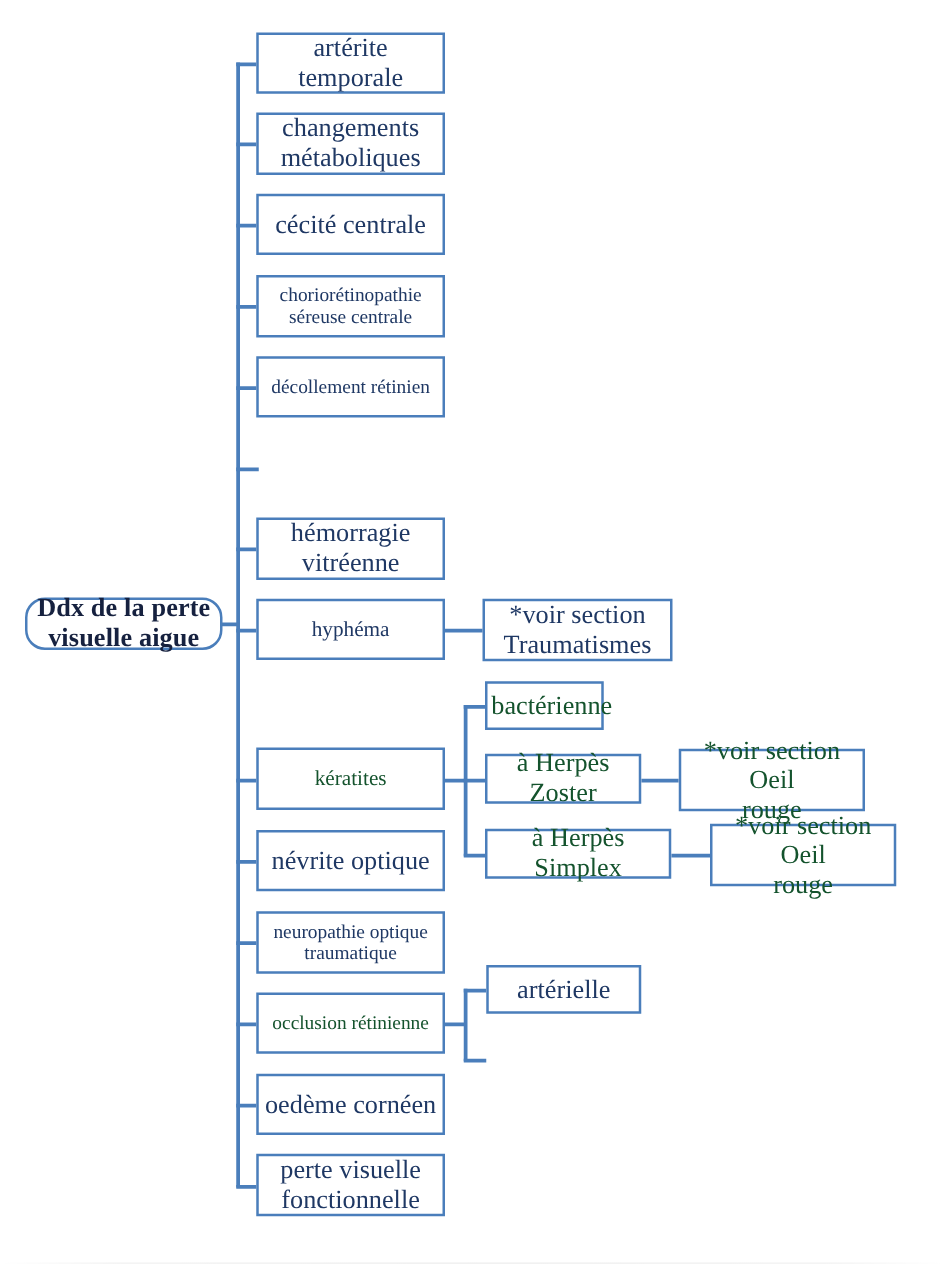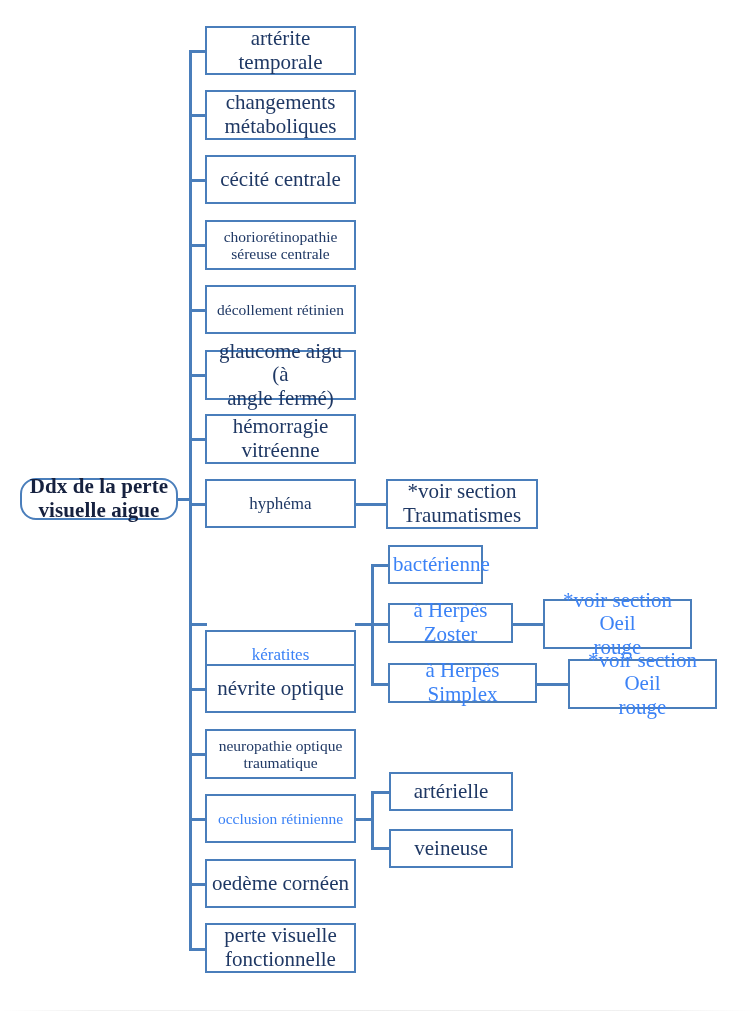--- a/index.html
+++ b/index.html
@@ -17,21 +17,21 @@
     background:#ffffff;
     border:2px solid #4a7ebb;
     display:flex;align-items:center;justify-content:center;
     text-align:center;
     line-height:1.12;
     z-index:3;
     padding:0 3px;
   }
   .node .lbl{display:block;width:100%;}
   .t-dark  { color:#1f3864; }
-  .t-light { color:#3b82f6; }
+  .t-light { color:#14532d; }
   .root{
     font-weight:bold;
     color:#16213f;
     letter-spacing:.1px;
   }
   .f16{font-size:21px;}
   .f15{font-size:15.5px;}
   .f17{font-size:17px;}
 
   
@@ -113,39 +113,33 @@
     <span class="lbl">
       <span>choriorétinopathie</span><br>
       <span>séreuse centrale</span>
     </span>
   </div>
 
   <div class="node t-dark f15" style="left:205px;top:285px;width:151px;height:49px;">
     <span class="lbl">décollement rétinien</span>
   </div>
 
-  <div class="node t-dark f16" style="left:205px;top:350px;width:151px;height:50px;">
-    <span class="lbl">
-      <span>glaucome aigu (à</span><br>
-      <span>angle fermé)</span>
-    </span>
-  </div>
 
   <div class="node t-dark f16" style="left:205px;top:414px;width:151px;height:50px;">
     <span class="lbl">
       <span>hémorragie</span><br>
       <span>vitréenne</span>
     </span>
   </div>
 
   <div class="node t-dark f17" style="left:205px;top:479px;width:151px;height:49px;">
     <span class="lbl">hyphéma</span>
   </div>
 
-  <div class="node t-light f17" style="left:205px;top:630px;width:151px;height:50px;">
+  <div class="node t-light f17" style="left:205px;top:598px;width:151px;height:50px;">
     <span class="lbl">kératites</span>
   </div>
 
   <div class="node t-dark f16" style="left:205px;top:664px;width:151px;height:49px;">
     <span class="lbl">névrite optique</span>
   </div>
 
   <div class="node t-dark f15" style="left:205px;top:729px;width:151px;height:50px;">
     <span class="lbl">
       <span>neuropathie optique</span><br>
@@ -184,23 +178,20 @@
   </div>
 
   <div class="node t-light f16" style="left:388px;top:663px;width:149px;height:40px;">
     <span class="lbl">à Herpès Simplex</span>
   </div>
 
   <div class="node t-dark f16" style="left:389px;top:772px;width:124px;height:39px;">
     <span class="lbl">artérielle</span>
   </div>
 
-  <div class="node t-dark f16" style="left:389px;top:829px;width:124px;height:39px;">
-    <span class="lbl">veineuse</span>
-  </div>
 
   <div class="node t-light f16" style="left:543px;top:599px;width:149px;height:50px;">
     <span class="lbl">
       <span>*voir section Oeil</span><br>
       <span>rouge</span>
     </span>
   </div>
 
   <div class="node t-light f16" style="left:568px;top:659px;width:149px;height:50px;">
     <span class="lbl">

